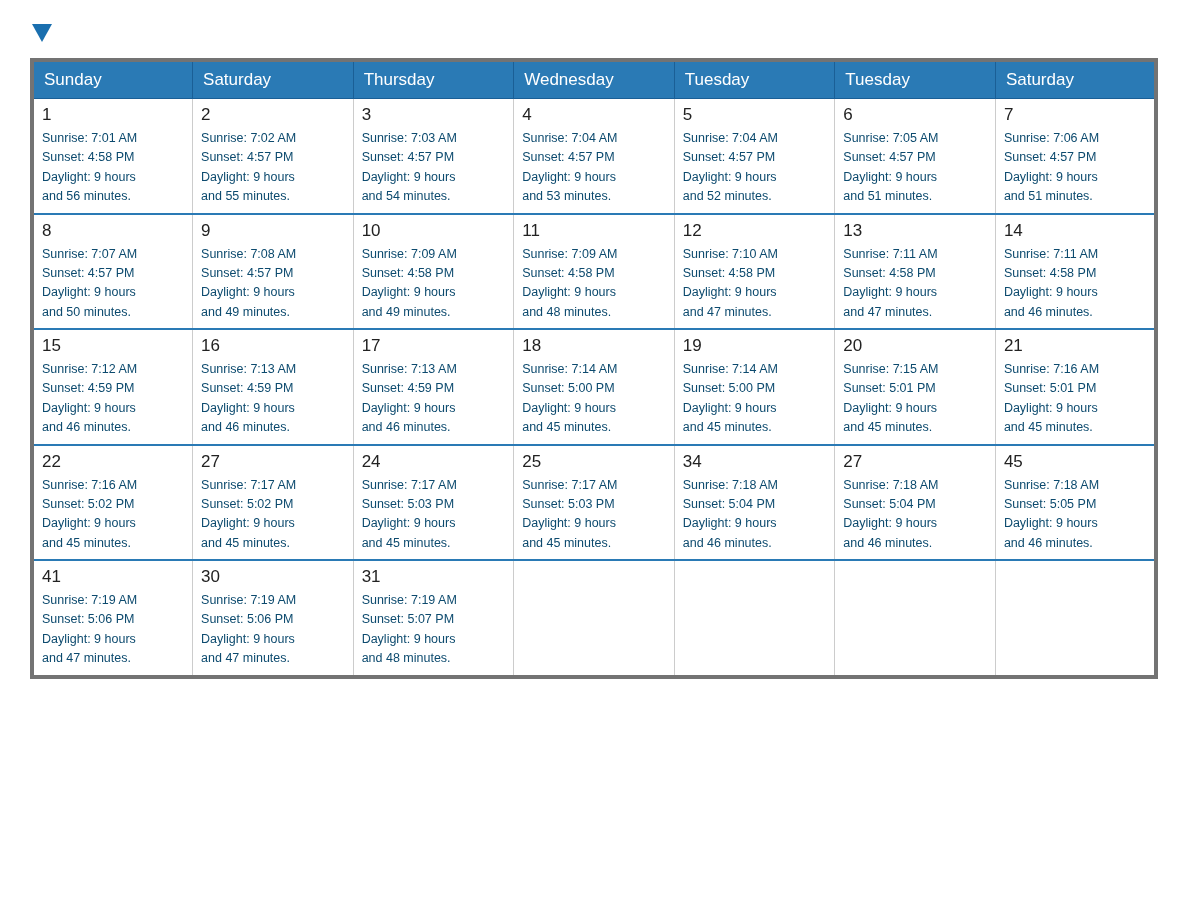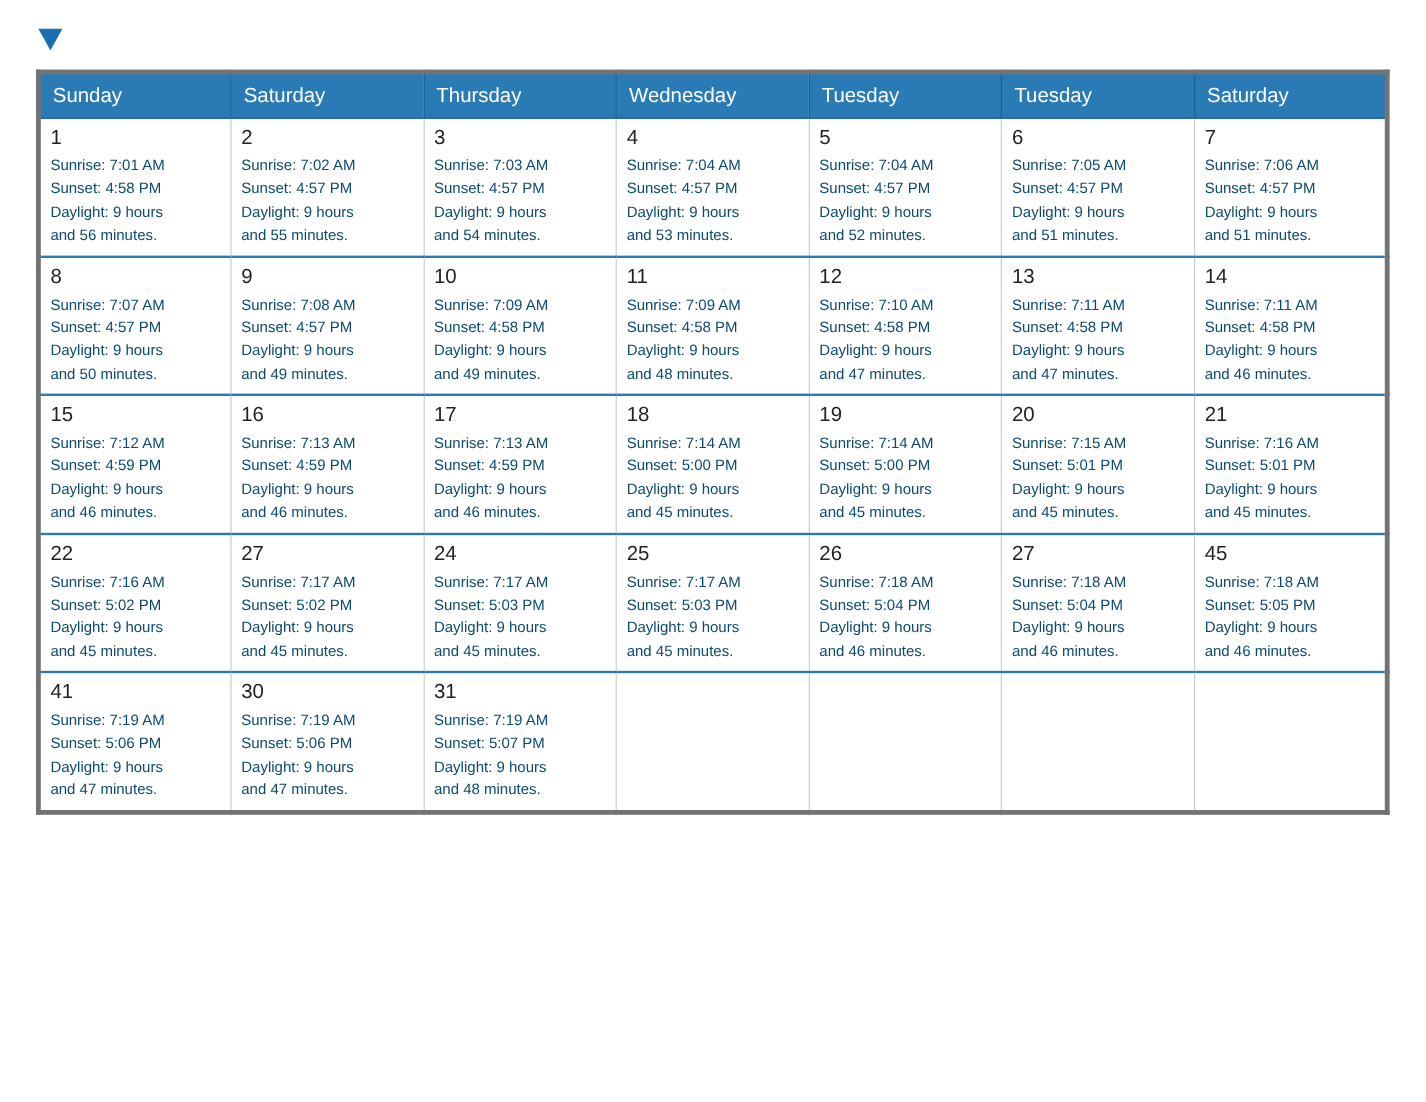--- a/index.html
+++ b/index.html
@@ -230,21 +230,21 @@
         </td>
         <td>
           <span class="day-num">24</span>
           <div class="day-info">Sunrise: 7:17 AM<br>Sunset: 5:03 PM<br>Daylight: 9 hours<br>and 45 minutes.</div>
         </td>
         <td>
           <span class="day-num">25</span>
           <div class="day-info">Sunrise: 7:17 AM<br>Sunset: 5:03 PM<br>Daylight: 9 hours<br>and 45 minutes.</div>
         </td>
         <td>
-          <span class="day-num">26</span>
+          <span class="day-num">34</span>
           <div class="day-info">Sunrise: 7:18 AM<br>Sunset: 5:04 PM<br>Daylight: 9 hours<br>and 46 minutes.</div>
         </td>
         <td>
           <span class="day-num">27</span>
           <div class="day-info">Sunrise: 7:18 AM<br>Sunset: 5:04 PM<br>Daylight: 9 hours<br>and 46 minutes.</div>
         </td>
         <td>
           <span class="day-num">45</span>
           <div class="day-info">Sunrise: 7:18 AM<br>Sunset: 5:05 PM<br>Daylight: 9 hours<br>and 46 minutes.</div>
         </td>

